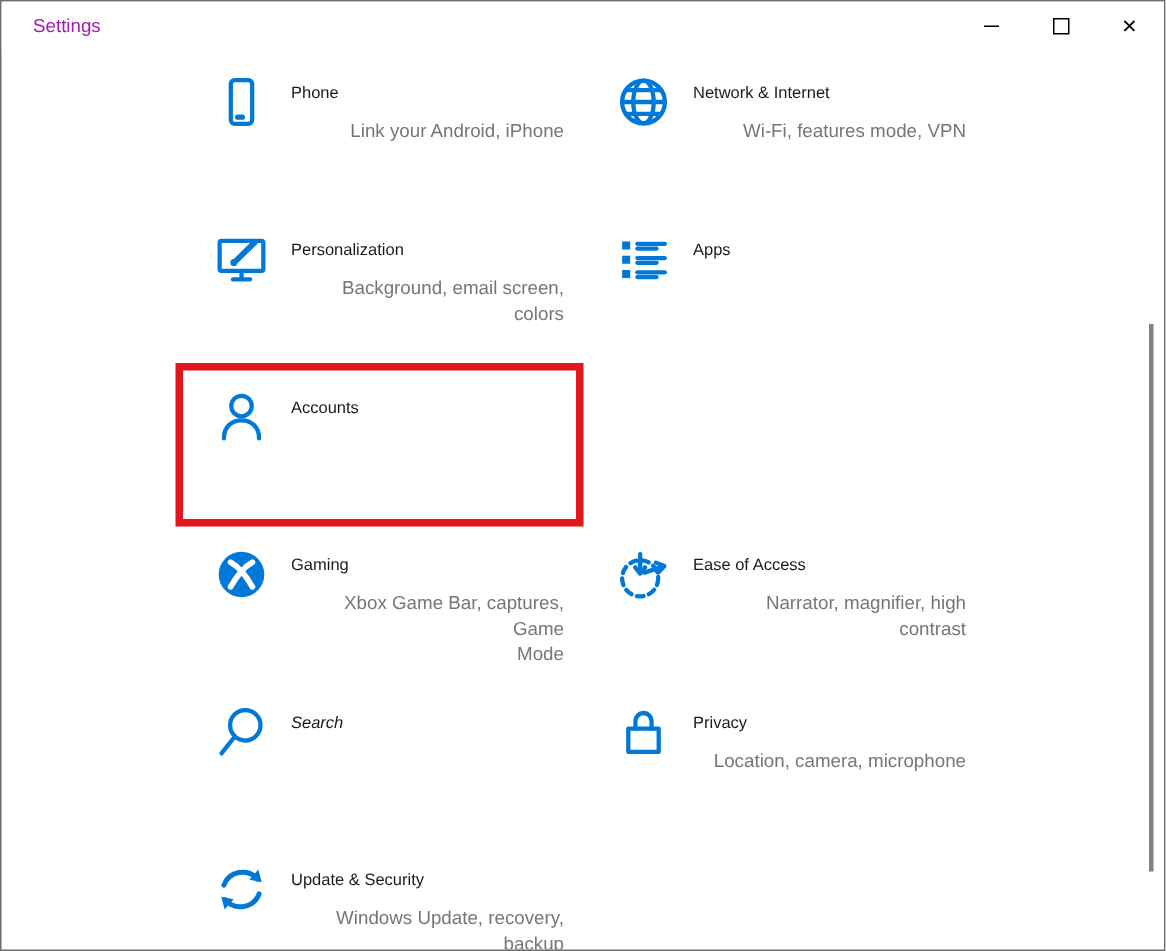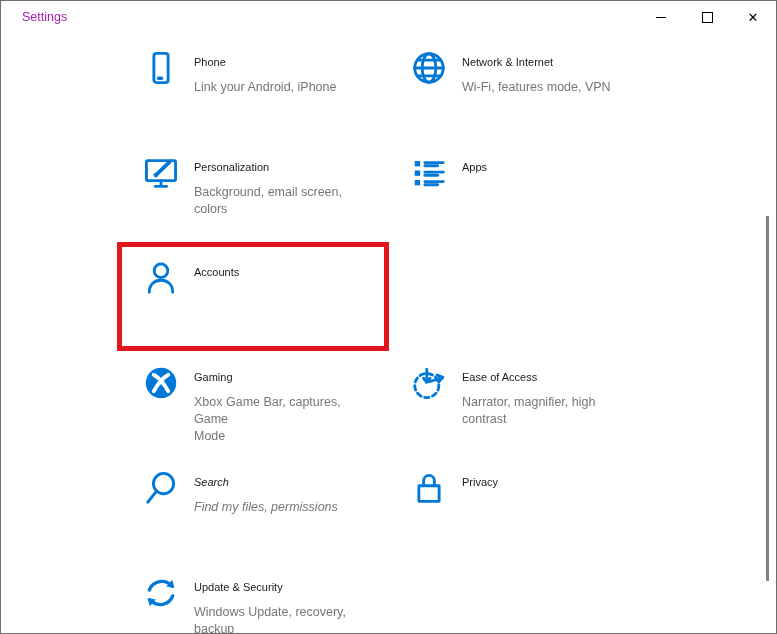--- a/index.html
+++ b/index.html
@@ -18,21 +18,21 @@
   .glyph-max{width:9px;height:9px;border:1px solid #000;}
   .glyph-close{font-size:13px;color:#000;line-height:1;}
   
   .tiles{position:absolute;left:0;top:32px;width:777px;height:602px;}
   .tile{position:absolute;width:268px;height:105px;cursor:pointer;}
   .tile-icon{position:absolute;left:22px;top:14px;width:40px;height:40px;
     display:flex;align-items:center;justify-content:center;}
   .tile-icon svg{width:38px;height:38px;}
   .tile-title{position:absolute;left:75px;top:22px;font-size:11px;color:#1a1a1a;}
   .tile-subtitle{position:absolute;left:75px;top:45px;width:182px;
-    font-size:12.5px;line-height:17px;color:#767676;white-space:pre-line;}
+    font-size:12.5px;line-height:17px;color:#767676;white-space:pre-line;text-align:right;}
   
   .highlight-box{position:absolute;left:116px;top:241px;width:262px;height:99px;
     border:5px solid #e3161d;pointer-events:none;z-index:5;}
   
   .scrollbar-thumb{position:absolute;left:765px;top:215px;width:3px;height:365px;
     background:#828282;}
 </style>
 </head>
 <body>
 
@@ -140,30 +140,30 @@
 contrast</span>
   </div>
       <div class="tile" style="left: 118px; top: 421px; font-style: italic;">
     <span class="tile-icon">
           <svg viewBox="0 0 24 24" fill="none" stroke="#0078d7" stroke-width="1.8" stroke-linecap="round" stroke-linejoin="round">
             <circle cx="13.6" cy="9.2" r="6.4"></circle>
             <line x1="3.6" y1="21" x2="9.2" y2="13.9"></line>
           </svg>
         </span>
     <span class="tile-title">Search</span>
-    <span class="tile-subtitle">Find my files, permissions</span>
   </div>
       <div class="tile" style="left: 386px; top: 421px;">
     <span class="tile-icon">
           <svg viewBox="0 0 24 24" fill="none" stroke="#0078d7" stroke-width="1.8" stroke-linecap="round" stroke-linejoin="round">
             <rect x="5.6" y="10.6" width="12.8" height="9.8"></rect>
             <path d="M8.6 10.6 V7.4 a3.4 3.4 0 0 1 6.8 0 v3.2"></path>
           </svg>
         </span>
     <span class="tile-title">Privacy</span>
+    <span class="tile-subtitle">Location, camera, microphone</span>
   </div>
       <div class="tile" style="left: 118px; top: 526px;">
     <span class="tile-icon">
           <svg viewBox="0 0 24 24" fill="none" stroke="#0078d7" stroke-width="1.8" stroke-linecap="round" stroke-linejoin="round">
             <path d="M4.6 10.2 A 8.4 8.4 0 0 1 18.8 7.6" stroke-width="2.1"></path>
             <path d="M19.1 3.6 L20.5 8.9 L15.3 7.9 Z" fill="#0078d7" stroke="none"></path>
             <path d="M19.4 13.8 A 8.4 8.4 0 0 1 5.2 16.4" stroke-width="2.1"></path>
             <path d="M4.9 20.4 L3.5 15.1 L8.7 16.1 Z" fill="#0078d7" stroke="none"></path>
           </svg>
         </span>

